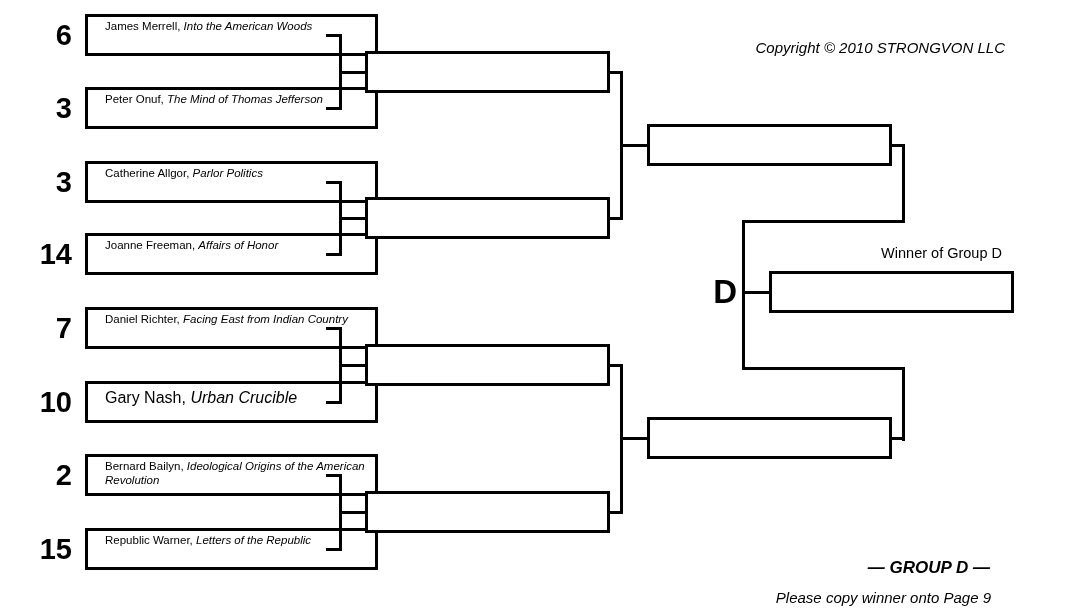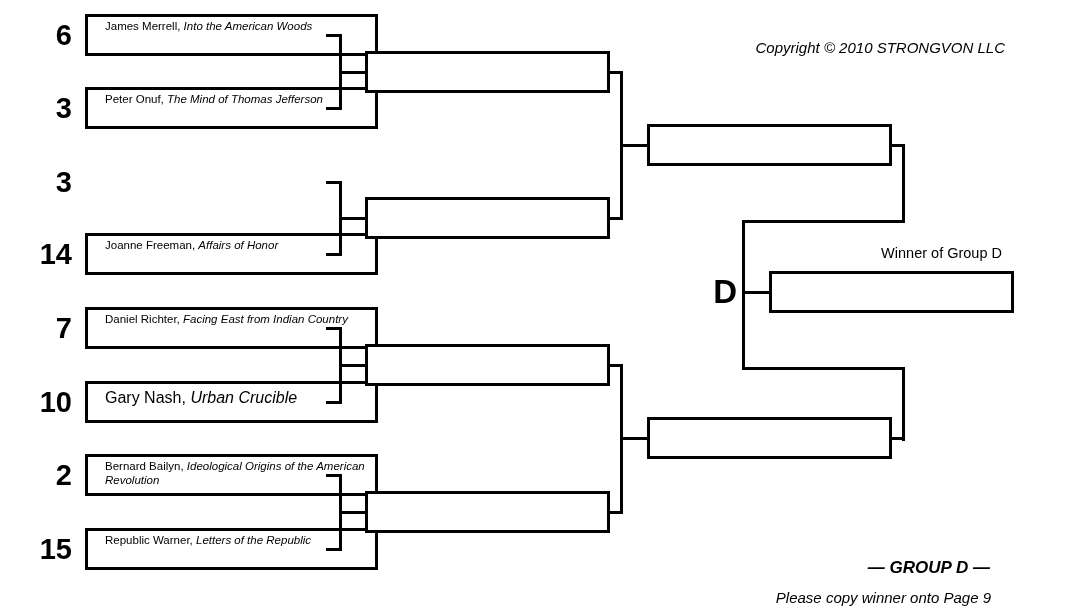--- a/index.html
+++ b/index.html
@@ -45,20 +45,23 @@
   <div class="seed" style="top:307px">7</div>
   <div class="seed" style="top:381px">10</div>
   <div class="seed" style="top:454px">2</div>
   <div class="seed" style="top:528px">15</div>
 
   <div class="box r1" style="top:14px">
     <span><span>James Merrell,</span> <span class="title-italic">Into the American Woods</span></span>
   </div>
   <div class="box r1" style="top:87px">
     <span><span>Peter Onuf,</span> <span class="title-italic">The Mind of Thomas Jefferson</span></span>
+  </div>
+  <div class="box r1" style="top:161px">
+    <span><span>Catherine Allgor,</span> <span class="title-italic">Parlor Politics</span></span>
   </div>
   <div class="box r1" style="top:233px">
     <span><span>Joanne Freeman,</span> <span class="title-italic">Affairs of Honor</span></span>
   </div>
   <div class="box r1" style="top:307px">
     <span><span>Daniel Richter,</span> <span class="title-italic">Facing East from Indian Country</span></span>
   </div>
   <div class="box r1 big" style="top:381px">
     <span><span>Gary Nash,</span> <span class="title-italic">Urban Crucible</span></span>
   </div>

